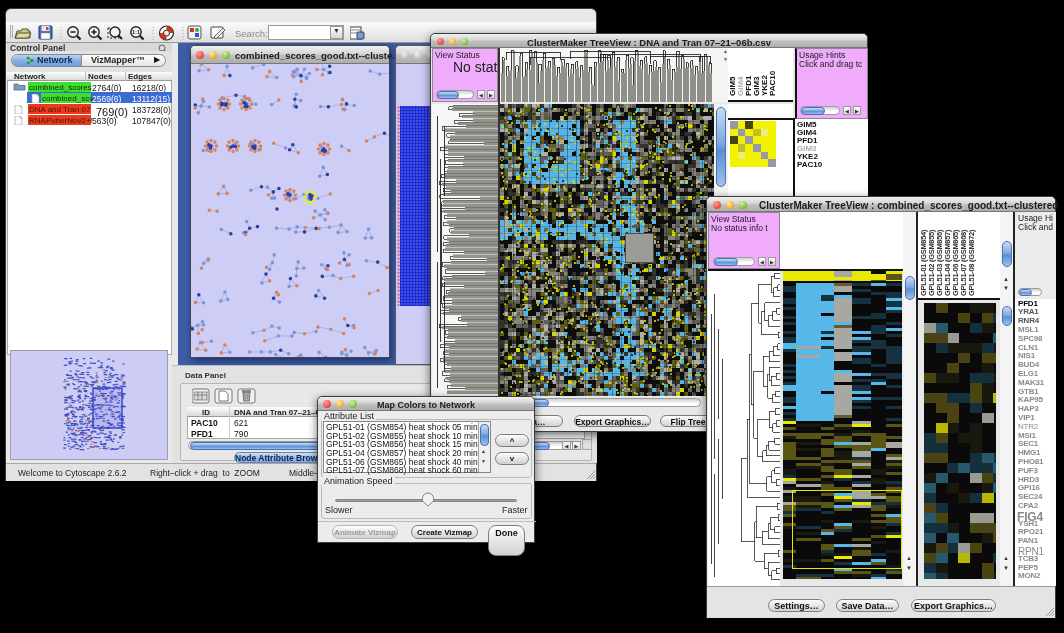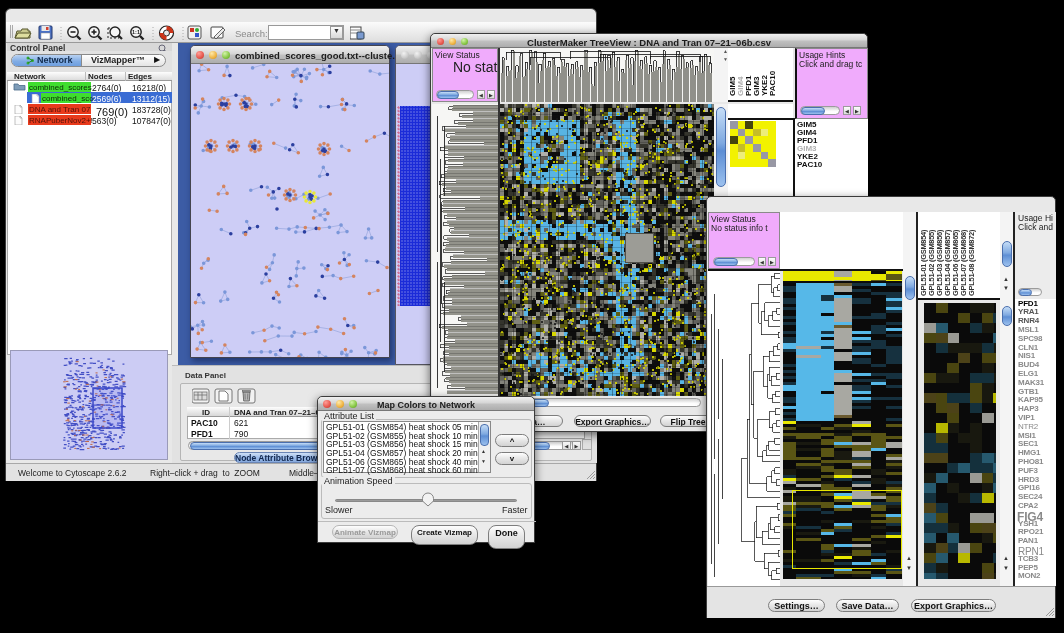--- a/index.html
+++ b/index.html
@@ -382,20 +382,26 @@
   <div class="t" style="left:366px;top:127px;font-size:8px;font-weight:bold;color:#111">PAC10</div>
 
   <div class="scT" style="left:6px;top:364px;width:264px;height:9px"></div>
   <div class="scB" style="left:62px;top:364.5px;width:56px;height:8px"></div>
   <div class="pill" style="left:48px;top:381px;width:84px;height:12px;font-size:8.5px;line-height:12px">Save Data…</div>
   <div class="pill" style="left:143px;top:381px;width:77px;height:12px;font-size:8.5px;line-height:12px">Export Graphics…</div>
   <div class="pill" style="left:229px;top:381px;width:75px;height:12px;font-size:8.5px;line-height:12px">Flip Tree Nod</div>
 </div>
 
 <div class="win" style="left:706px;top:196px;width:350px;height:422px;border-radius:5px 5px 0 0">
+  <div class="tbar" style="height:15px">
+    <div class="lt red" style="left:6px;top:3.5px;width:8px;height:8px"></div>
+    <div class="lt yel" style="left:19px;top:3.5px;width:8px;height:8px"></div>
+    <div class="lt grn" style="left:32px;top:3.5px;width:8px;height:8px"></div>
+    <div class="t" style="left:52px;top:2.5px;font-size:10px;font-weight:bold;color:#1c1c1c">ClusterMaker TreeView : combined_scores_good.txt--clustered</div>
+  </div>
 
   <div class="panel" style="left:1px;top:15px;width:72px;height:57px">
     <div class="t" style="left:2px;top:2px;font-size:8.5px;color:#222">View Status</div>
     <div class="t" style="left:2px;top:11px;font-size:8.5px;color:#222">No status info t</div>
     <div class="scT" style="left:4px;top:44px;width:42px;height:9px"></div>
     <div class="scB" style="left:5px;top:44.5px;width:24px;height:8px"></div>
     <div class="arr" style="left:49px;top:44px;width:8px;height:9px">◀</div>
     <div class="arr" style="left:59px;top:44px;width:8px;height:9px">▶</div>
   </div>
 
@@ -532,15 +538,15 @@
   <div class="t" style="left:4px;top:80px;font-size:9px;color:#222;background:#ececec;padding:0 2px;z-index:3">Animation Speed</div>
   <div class="a" style="left:3px;top:86px;width:211px;height:36px;border:1px solid #bbb;border-radius:3px"></div>
   <div class="a" style="left:17px;top:102px;width:182px;height:3px;background:#9a9a9a;border-radius:2px;border:1px solid #888"></div>
   <svg class="a" style="left:103px;top:95px" width="14" height="15">
       <path d="M1.5 6.5 a5.5 5.5 0 0 1 11 0 v2.5 L7 14 L1.5 9 Z" fill="#f2f2f2" stroke="#858585"></path>
     </svg>
   <div class="t" style="left:7px;top:109px;font-size:9px;color:#222">Slower</div>
   <div class="t" style="left:184px;top:109px;font-size:9px;color:#222">Faster</div>
   <div class="a" style="left:0;top:124px;width:218px;height:22px;border-top:1px solid #bbb"></div>
   <div class="pill" style="left:14px;top:128px;width:66px;height:14px;font-size:8px;line-height:14px;color:#9a9a9a;border-color:#b5b5b5">Animate Vizmap</div>
-  <div class="pill" style="left:93px;top:128px;width:67px;height:20px;font-size:8px;line-height:14px">Create Vizmap</div>
-  <div class="pill" style="left:170px;top:128px;width:37px;height:24px;font-size:9px;line-height:14px">Done</div>
+  <div class="pill" style="left:93px;top:128px;width:67px;height:14px;font-size:8px;line-height:14px">Create Vizmap</div>
+  <div class="pill" style="left:170px;top:128px;width:37px;height:31px;font-size:9px;line-height:14px">Done</div>
 </div>
 
 </body></html>

